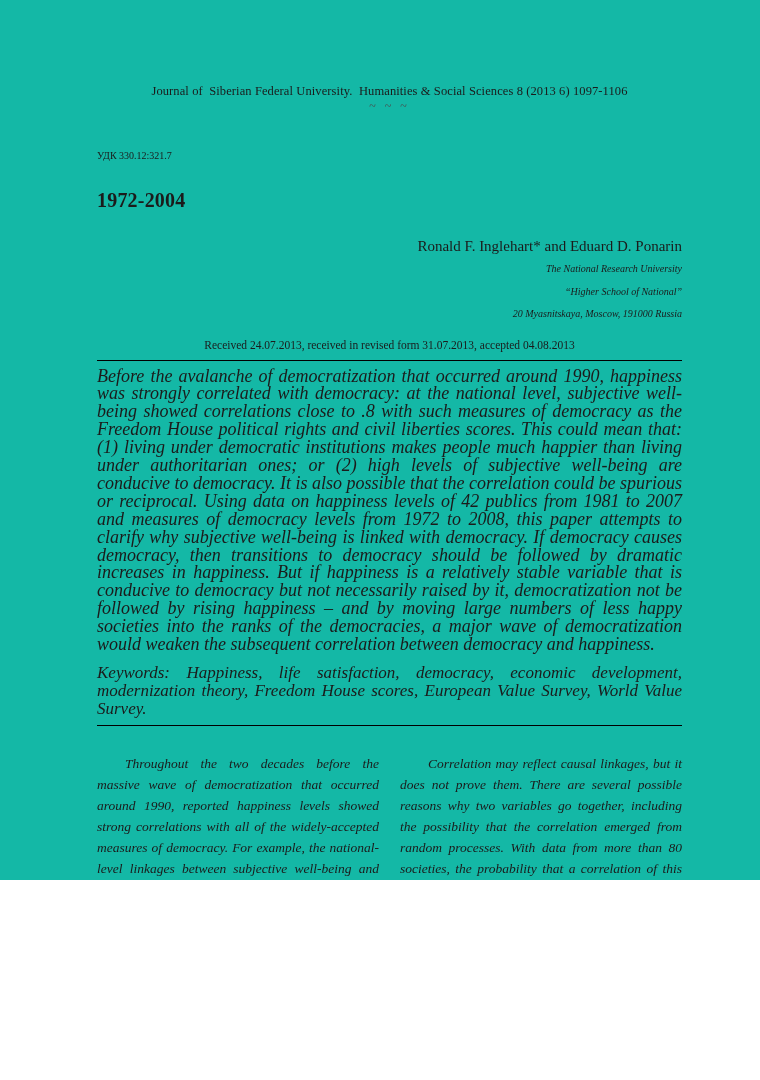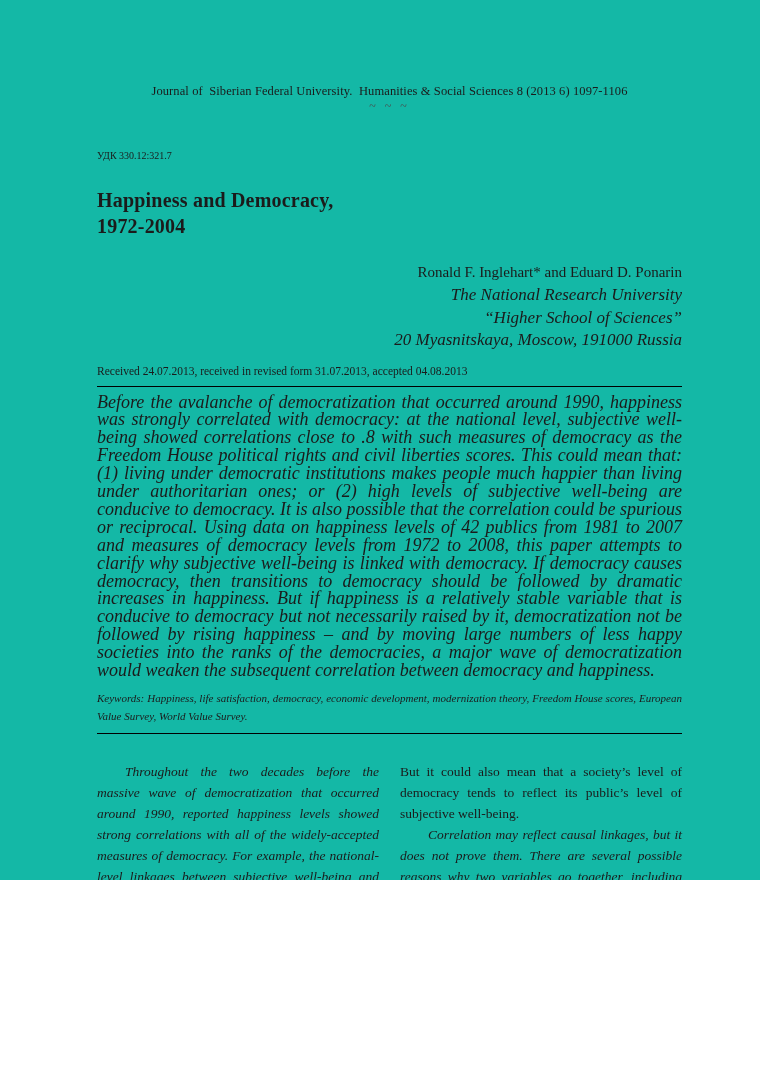--- a/index.html
+++ b/index.html
@@ -52,42 +52,42 @@
   .byline {
     margin-top: 25px;
     text-align: right;
   }
   .authors {
     font-size: 15px;
     font-weight: normal;
   }
   .affiliation {
     margin-top: 3px;
-    font-size: 17px;
+    font-size: 10px;
     font-style: italic;
     line-height: 22.5px;
     text-align: right;
   }
   .received {
     margin-top: 13px;
     font-size: 11.5px;
-    text-align: left;
+    text-align: center;
     padding-bottom: 9px;
     border-bottom: 1.5px solid #000000;
   }
   .abstract {
     margin-top: 7px;
     font-size: 18px;
     font-style: italic;
     line-height: 17.9px;
     text-align: justify;
   }
   .keywords {
     margin-top: 10px;
-    font-size: 11px;
+    font-size: 17px;
     font-style: italic;
     line-height: 17.9px;
     text-align: justify;
     padding-bottom: 7px;
     border-bottom: 1.5px solid #000000;
   }
   .columns {
     margin-top: 27px;
     display: flex;
     gap: 21px;
@@ -143,45 +143,43 @@
 <div class="page">
   <div class="content">
 
     <div class="journal-header">Journal of  Siberian Federal University.  Humanities &amp; Social Sciences 8 (2013 6) 1097-1106</div>
 
     <div class="ornament">~ ~ ~</div>
 
     <div class="udk">УДК 330.12:321.7</div>
 
     <h1 class="title">
-      <div>Happiness and Democracy,</div>
       <div>1972-2004</div>
     </h1>
 
     <div class="byline">
       <div class="authors">Ronald F. Inglehart* and Eduard D. Ponarin</div>
       <div class="affiliation">
         <div>The National Research University</div>
-        <div>“Higher School of Sciences”</div>
+        <div>“Higher School of National”</div>
         <div>20 Myasnitskaya, Moscow, 191000 Russia</div>
       </div>
     </div>
 
     <div class="received">Received 24.07.2013, received in revised form 31.07.2013, accepted 04.08.2013</div>
 
     <div class="abstract">Before the avalanche of democratization that occurred around 1990, happiness was strongly correlated with democracy: at the national level, subjective well-being showed correlations close to .8 with such measures of democracy as the Freedom House political rights and civil liberties scores. This could mean that: (1) living under democratic institutions makes people much happier than living under authoritarian ones; or (2) high levels of subjective well-being are conducive to democracy. It is also possible that the correlation could be spurious or reciprocal. Using data on happiness levels of 42 publics from 1981 to 2007 and measures of democracy levels from 1972 to 2008, this paper attempts to clarify why subjective well-being is linked with democracy. If democracy causes democracy, then transitions to democracy should be followed by dramatic increases in happiness. But if happiness is a relatively stable variable that is conducive to democracy but not necessarily raised by it, democratization not be followed by rising happiness – and by moving large numbers of less happy societies into the ranks of the democracies, a major wave of democratization would weaken the subsequent correlation between democracy and happiness.</div>
 
     <div class="keywords">Keywords: Happiness, life satisfaction, democracy, economic development, modernization theory, Freedom House scores, European Value Survey, World Value Survey.</div>
 
     <div class="columns">
       <div class="col">
         <p class="indent">Throughout the two decades before the massive wave of democratization that occurred around 1990, reported happiness levels showed strong correlations with all of the widely-accepted measures of democracy. For example, the national-level linkages between subjective well-being and the Freedom House political rights and civil liberties scores were in the .7 to .8 range–a remarkably strong correlation that could be interpreted to mean that over half of the total variation in life satisfaction and happiness was caused by a society’s level of democracy.</p>
       </div>
       <div class="col">
-        <p>But it could also mean that a society’s level of democracy tends to reflect its public’s level of subjective well-being.</p>
         <p class="indent">Correlation may reflect causal linkages, but it does not prove them. There are several possible reasons why two variables go together, including the possibility that the correlation emerged from random processes. With data from more than 80 societies, the probability that a correlation of this strength would emerge randomly is below the .001 level; and the fact that it emerges repeatedly in successive surveys, makes randomness even less</p>
       </div>
     </div>
 
   </div>
 
   <div class="footer">
     <div class="fn-rule"></div>
     <div class="fn">© Siberian Eduard University. All rights reserved</div>
     <div class="fn">

